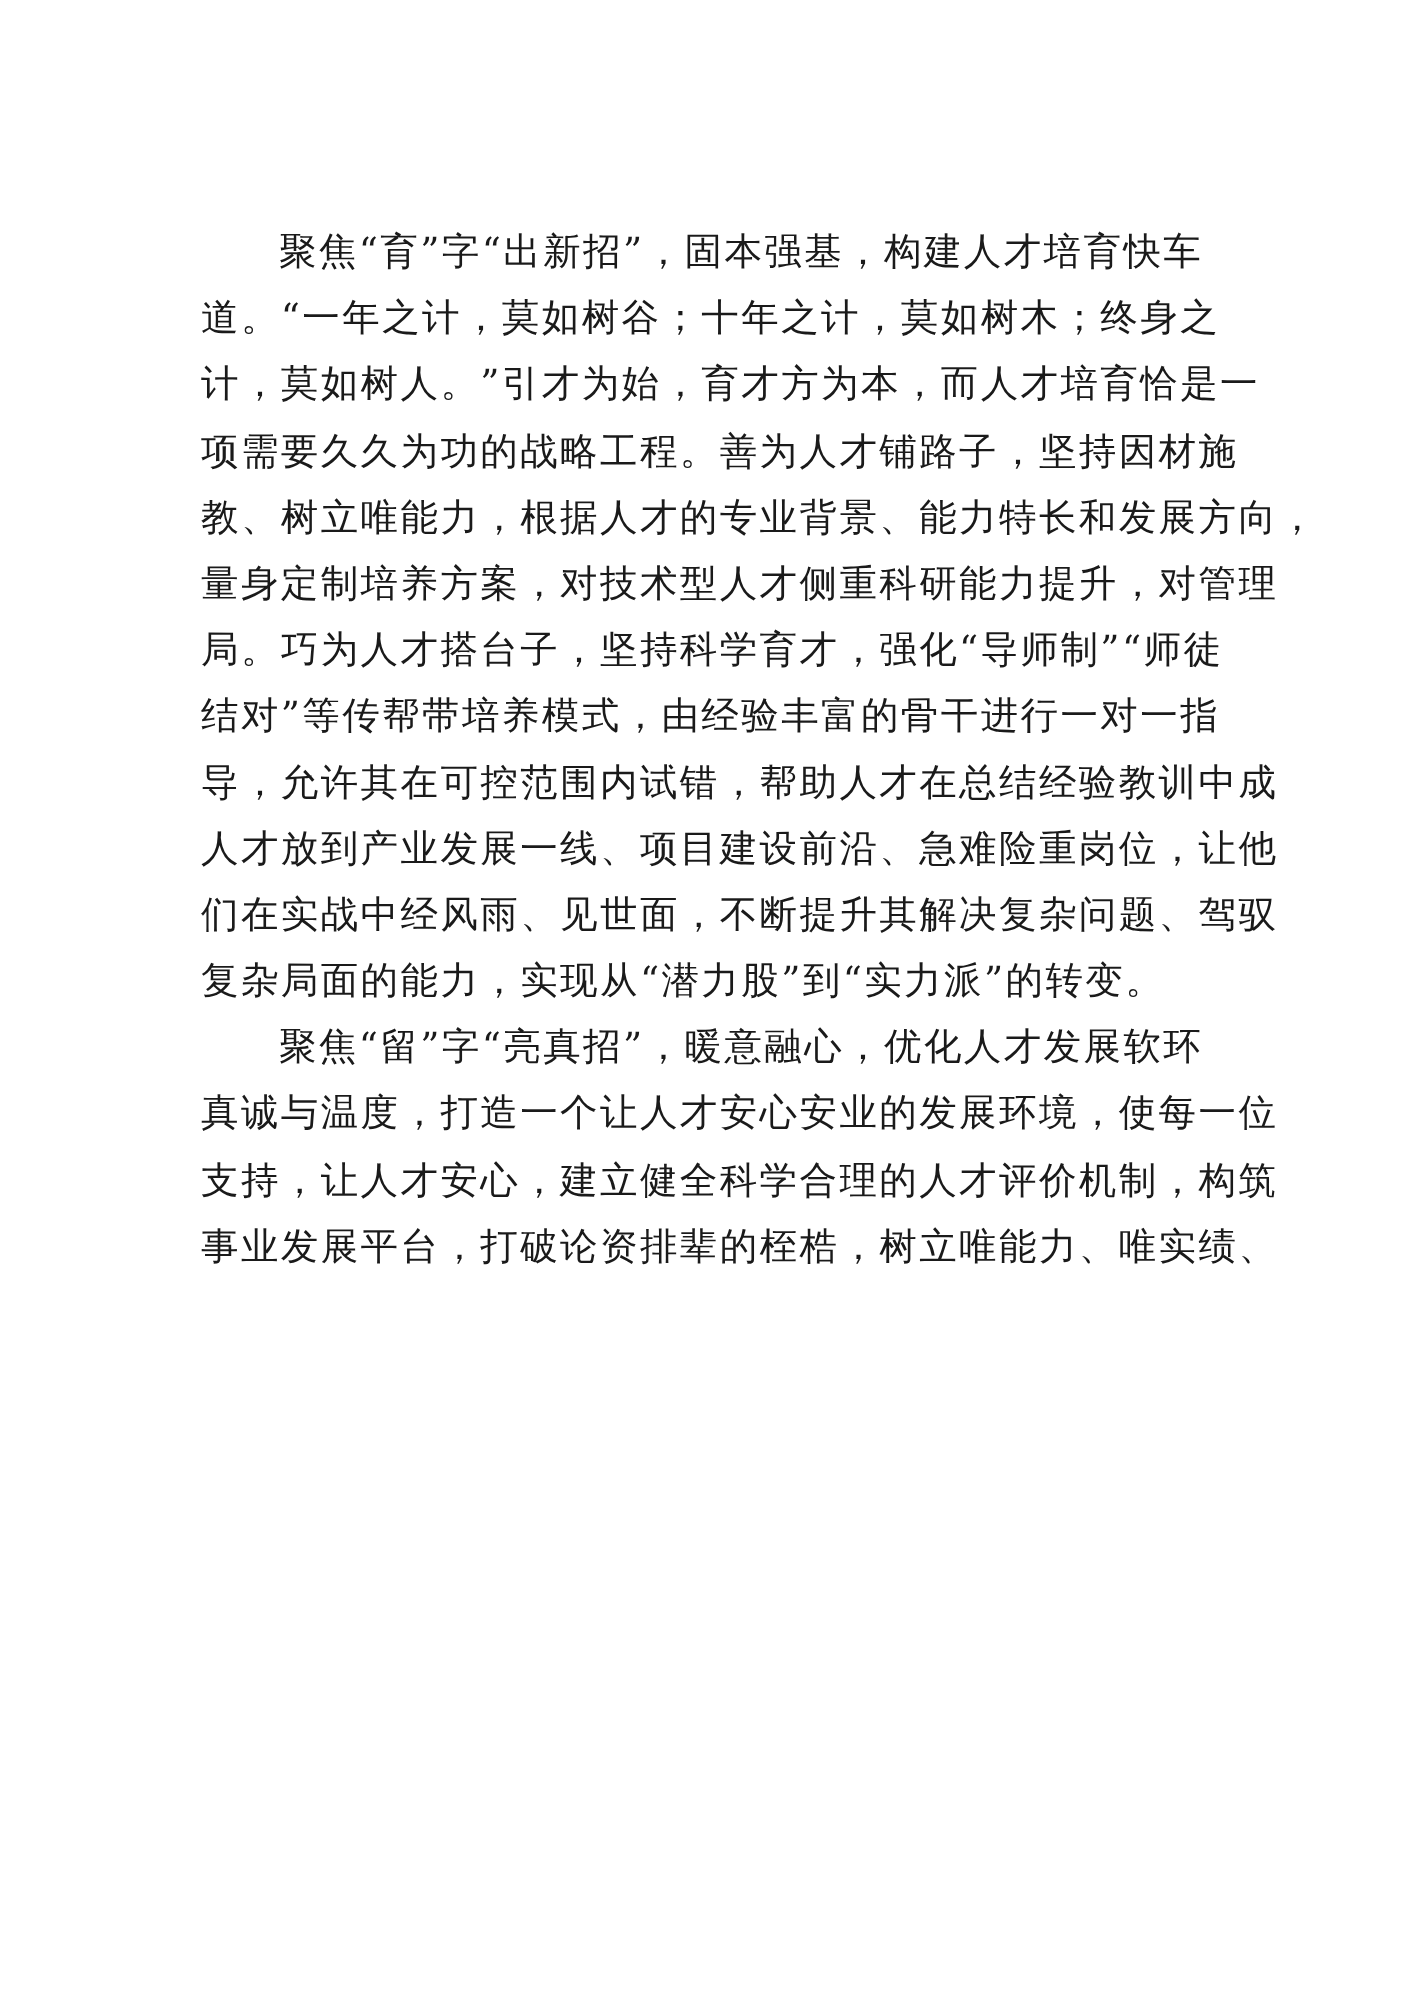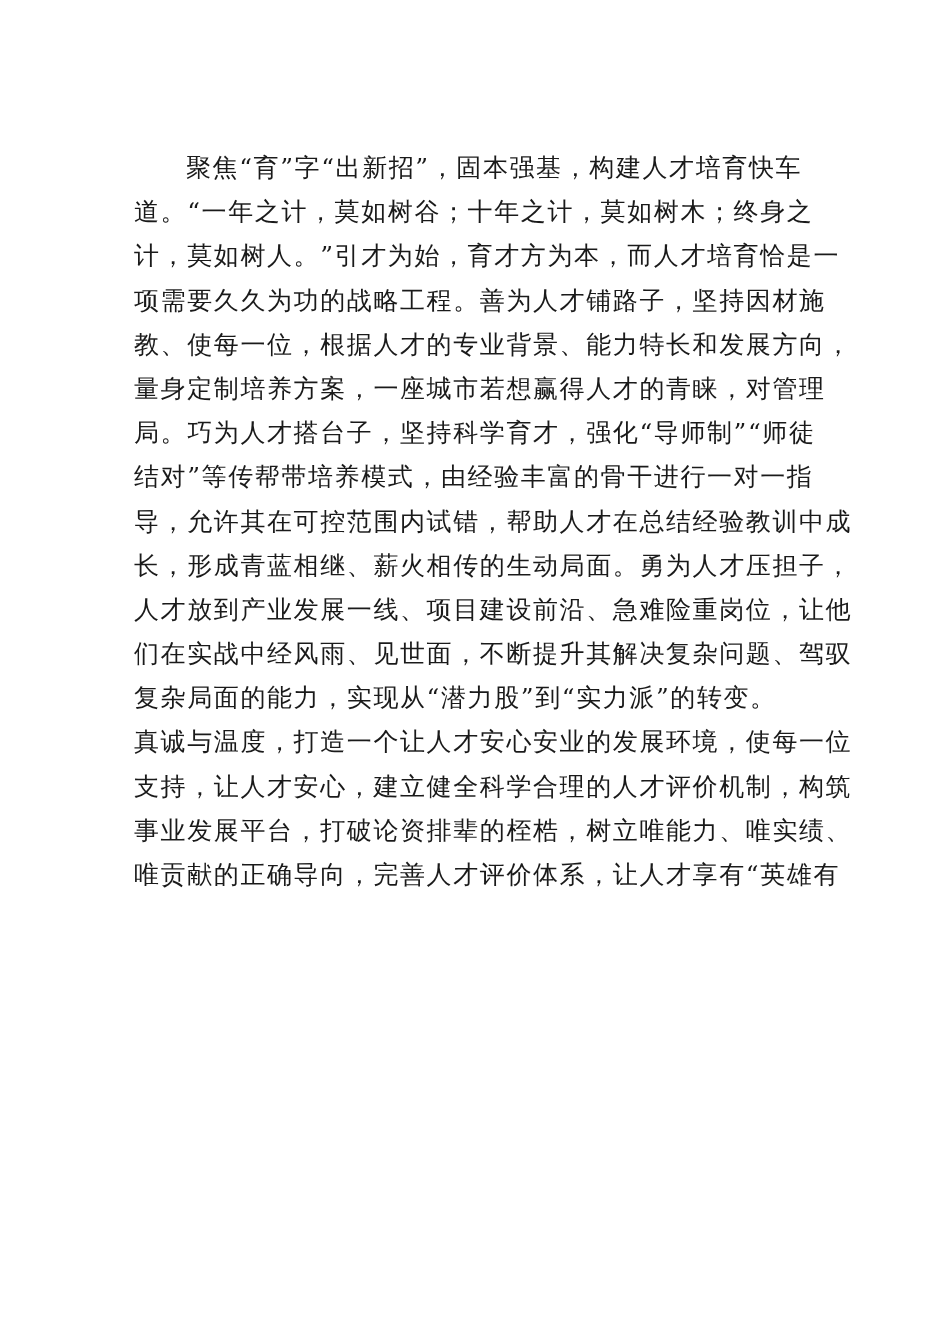--- a/index.html
+++ b/index.html
@@ -18,30 +18,29 @@
 </head>
 <body>
 
 <div class="page">
   <div class="content">
     <div class="para">
       <span class="line indent">聚焦“育”字“出新招”，固本强基，构建人才培育快车</span>
       <span class="line">道。“一年之计，莫如树谷；十年之计，莫如树木；终身之</span>
       <span class="line">计，莫如树人。”引才为始，育才方为本，而人才培育恰是一</span>
       <span class="line">项需要久久为功的战略工程。善为人才铺路子，坚持因材施</span>
-      <span class="line">教、使每一位，根据人才的专业背景、能力特长和发展方向，</span>
-      <span class="line">量身定制培养方案，一座城市若想赢得人才的青睐，对管理</span>
+      <span class="line">教、树立唯能力，根据人才的专业背景、能力特长和发展方向，</span>
+      <span class="line">量身定制培养方案，对技术型人才侧重科研能力提升，对管理</span>
       <span class="line">局。巧为人才搭台子，坚持科学育才，强化“导师制”“师徒</span>
       <span class="line">结对”等传帮带培养模式，由经验丰富的骨干进行一对一指</span>
       <span class="line">导，允许其在可控范围内试错，帮助人才在总结经验教训中成</span>
-      <span class="line">长，形成青蓝相继、薪火相传的生动局面。勇为人才压担子，</span>
       <span class="line">人才放到产业发展一线、项目建设前沿、急难险重岗位，让他</span>
       <span class="line">们在实战中经风雨、见世面，不断提升其解决复杂问题、驾驭</span>
       <span class="line">复杂局面的能力，实现从“潜力股”到“实力派”的转变。</span>
     </div>
     <div class="para">
+      <span class="line indent">聚焦“留”字“亮真招”，暖意融心，优化人才发展软环</span>
       <span class="line">真诚与温度，打造一个让人才安心安业的发展环境，使每一位</span>
       <span class="line">支持，让人才安心，建立健全科学合理的人才评价机制，构筑</span>
       <span class="line">事业发展平台，打破论资排辈的桎梏，树立唯能力、唯实绩、</span>
-      <span class="line">唯贡献的正确导向，完善人才评价体系，让人才享有“英雄有</span>
     </div>
   </div>
 </div>
 
 </body></html>

